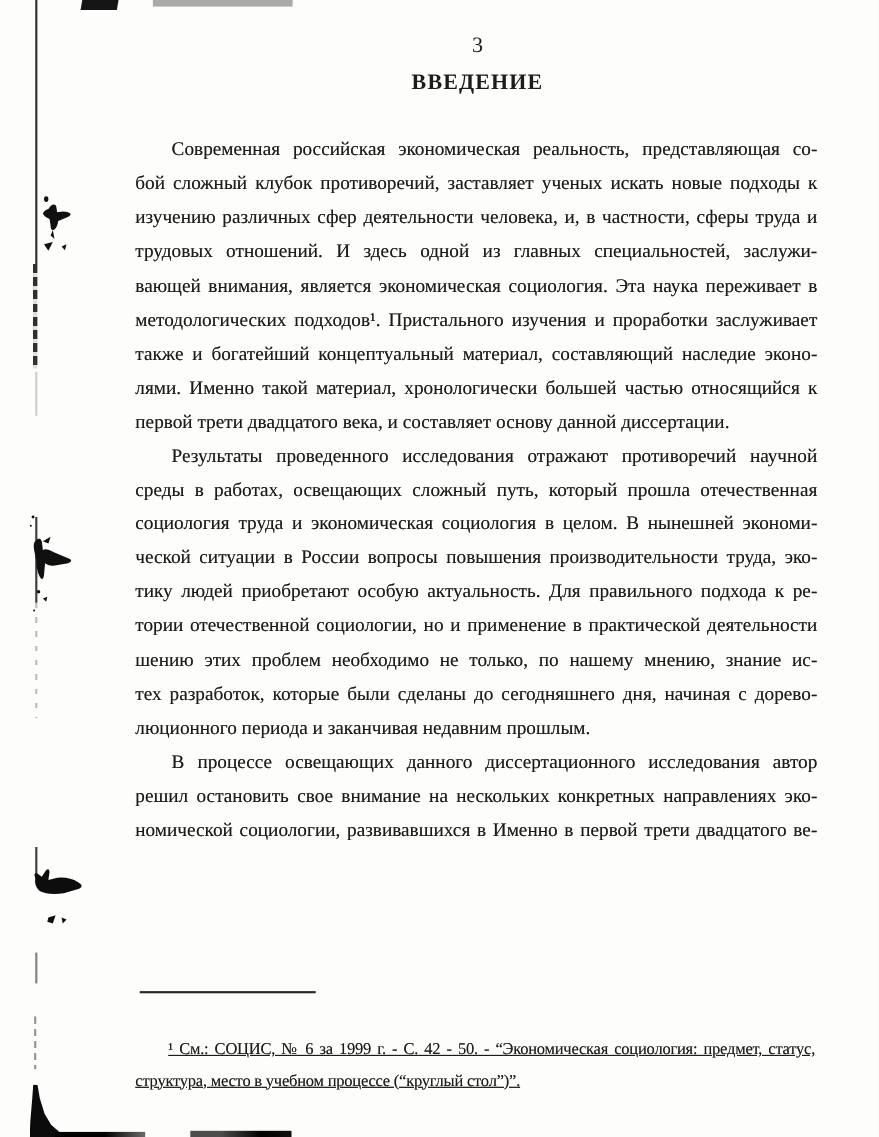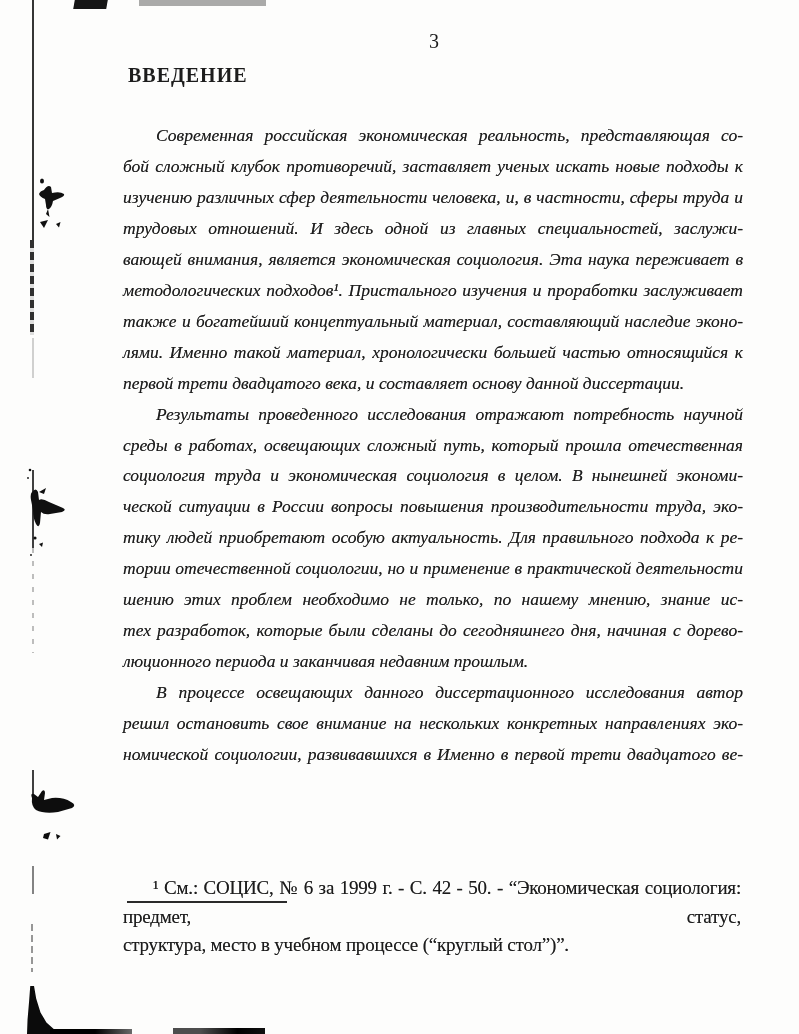--- a/index.html
+++ b/index.html
@@ -9,39 +9,39 @@
     font-family:"Liberation Serif", serif;
     color:#1c1c1c;
   }
   
   .page-number {
     position:absolute; top:30px; left:128px; width:612px;
     text-align:center; font-size:20px;
   }
   .doc-title {
     position:absolute; top:64px; left:128px; width:612px; margin:0;
-    font-size:20px; font-weight:bold; letter-spacing:1px;
+    text-align:center; font-size:20px; font-weight:bold; letter-spacing:1px;
   }
   .body-text {
     position:absolute; top:120px; left:123px; width:620px;
     font-size:17.5px; line-height:30.95px;
     text-shadow:0 0 0.4px rgba(0,0,0,.55);
-    font-style:italic;
   }
   .text-line { text-align:justify; text-align-last:justify; }
   .text-line.lastline { text-align-last:left; }
   .text-line.firstline { text-indent:33px; }
   .footnote-rule {
     position:absolute; top:901px; left:127px; width:160px; height:0;
     border-top:2px solid #2a2a2a;
   }
   .footnote {
-    position:absolute; top:874px; left:123px; width:618px;
-    font-size:19px; line-height:28.5px; letter-spacing:-0.2px;
+    position:absolute; top:940px; left:123px; width:618px;
+    font-size:15px; line-height:28.5px; letter-spacing:-0.2px;
     text-shadow:0 0 0.4px rgba(0,0,0,.5);
+    text-decoration:underline;
   }
   .fn-line { text-align:justify; text-align-last:justify; }
   .fn-line.lastline { text-align-last:left; }
   .fn-line.firstline { text-indent:30px; }
 
   
   .art { position:absolute; pointer-events:none; }
   .art-top-black { left:74px; top:0; width:33px; height:9px; background:#151515; transform:skewX(-10deg); }
   .art-top-gray  { left:139px; top:0; width:127px; height:6px; background:#8d8d8d; opacity:.75; }
 
@@ -132,21 +132,21 @@
         <div class="text-line">бой сложный клубок противоречий, заставляет ученых искать новые подходы к</div>
         <div class="text-line">изучению различных сфер деятельности человека, и, в частности, сферы труда и</div>
         <div class="text-line">трудовых отношений. И здесь одной из главных специальностей, заслужи-</div>
         <div class="text-line">вающей внимания, является экономическая социология. Эта наука переживает в</div>
         <div class="text-line">методологических подходов¹. Пристального изучения и проработки заслуживает</div>
         <div class="text-line">также и богатейший концептуальный материал, составляющий наследие эконо-</div>
         <div class="text-line">лями. Именно такой материал, хронологически большей частью относящийся к</div>
         <div class="text-line lastline">первой трети двадцатого века, и составляет основу данной диссертации.</div>
       </div>
       <div>
-        <div class="text-line firstline">Результаты проведенного исследования отражают потребность научной</div>
+        <div class="text-line firstline">Результаты проведенного исследования отражают противоречий научной</div>
         <div class="text-line">среды в работах, освещающих сложный путь, который прошла отечественная</div>
         <div class="text-line">социология труда и экономическая социология в целом. В нынешней экономи-</div>
         <div class="text-line">ческой ситуации в России вопросы повышения производительности труда, эко-</div>
         <div class="text-line">тику людей приобретают особую актуальность. Для правильного подхода к ре-</div>
         <div class="text-line">тории отечественной социологии, но и применение в практической деятельности</div>
         <div class="text-line">шению этих проблем необходимо не только, по нашему мнению, знание ис-</div>
         <div class="text-line">тех разработок, которые были сделаны до сегодняшнего дня, начиная с дорево-</div>
         <div class="text-line lastline">люционного периода и заканчивая недавним прошлым.</div>
       </div>
       <div>

